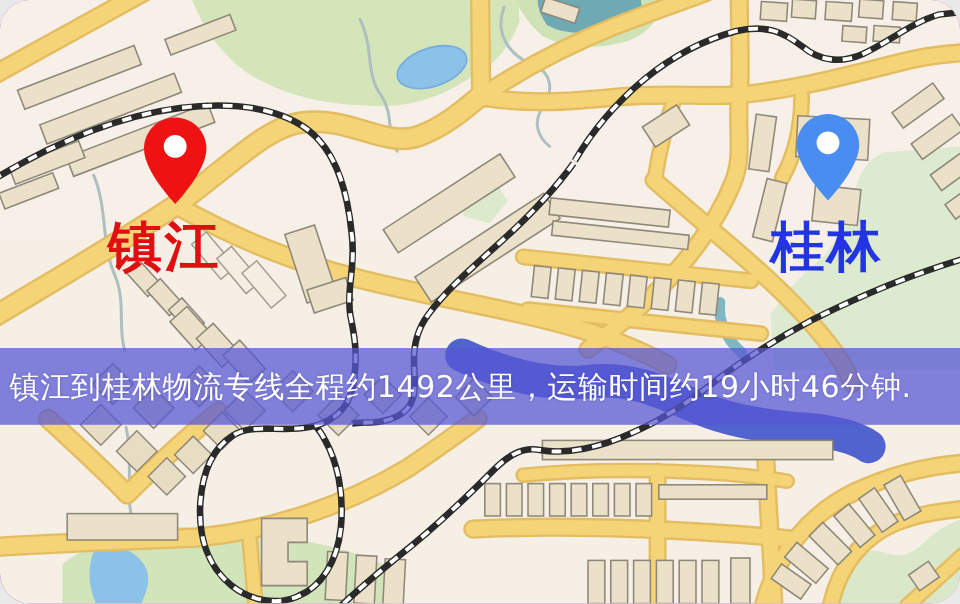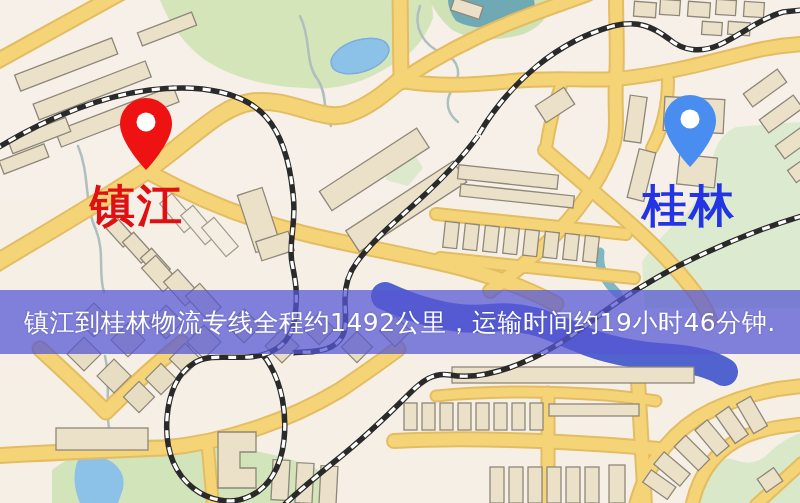--- a/index.html
+++ b/index.html
@@ -1,40 +1,41 @@
 <!DOCTYPE html>
 <html><head>
 <meta charset="utf-8">
 <style>
   html,body{margin:0;padding:0;background:#e9e9e9;}
   .stage{
     position:relative;width:800px;height:503px;overflow:hidden;
     font-family:"DejaVu Sans","Liberation Sans",sans-serif;
     background:#a21caf;
+    border-radius:25px;
   }
   .stage svg{display:block;position:absolute;left:0;top:0;}
   
   .rc use{fill:none;stroke:#e4bc62;stroke-linecap:round;stroke-linejoin:round;}
   .rf use{fill:none;stroke:#f5d478;stroke-linecap:round;stroke-linejoin:round;}
   
   .rwB use{fill:none;stroke:#2a2a2a;stroke-linecap:butt;}
   .rwW use{fill:none;stroke:#ffffff;stroke-dasharray:8 9;}
   
   .bld rect,.bld path{fill:#eae1c8;stroke:#8f8779;stroke-width:1.3;}
   .bldW rect{fill:#f3eee1;stroke:#a39b8d;stroke-width:1.2;}
   .dia rect{fill:#e7ddc2;stroke:#8f8779;stroke-width:1.2;}
   .stream path{fill:none;stroke:#aebfbf;stroke-width:2.5;stroke-linecap:round;}
   .marker-label{font-weight:bold;font-size:45px;letter-spacing:2px;
     font-family:"DejaVu Sans","Liberation Sans",sans-serif;}
   .pin-hole{fill:#ffffff;}
   .banner{
     position:absolute;left:0;top:290px;width:800px;height:64px;
     background:rgba(86,88,212,0.74);
     display:flex;align-items:center;box-sizing:border-box;
-    padding:0 12px 0 24px;
+    padding:0 12px 0 8px;
   }
   .banner span{
     color:#ffffff;font-size:25px;letter-spacing:0.5px;white-space:nowrap;
     text-shadow:0 0 2px rgba(50,50,150,0.4);
   }
 </style>
 </head>
 <body>
 
 <div class="stage">

